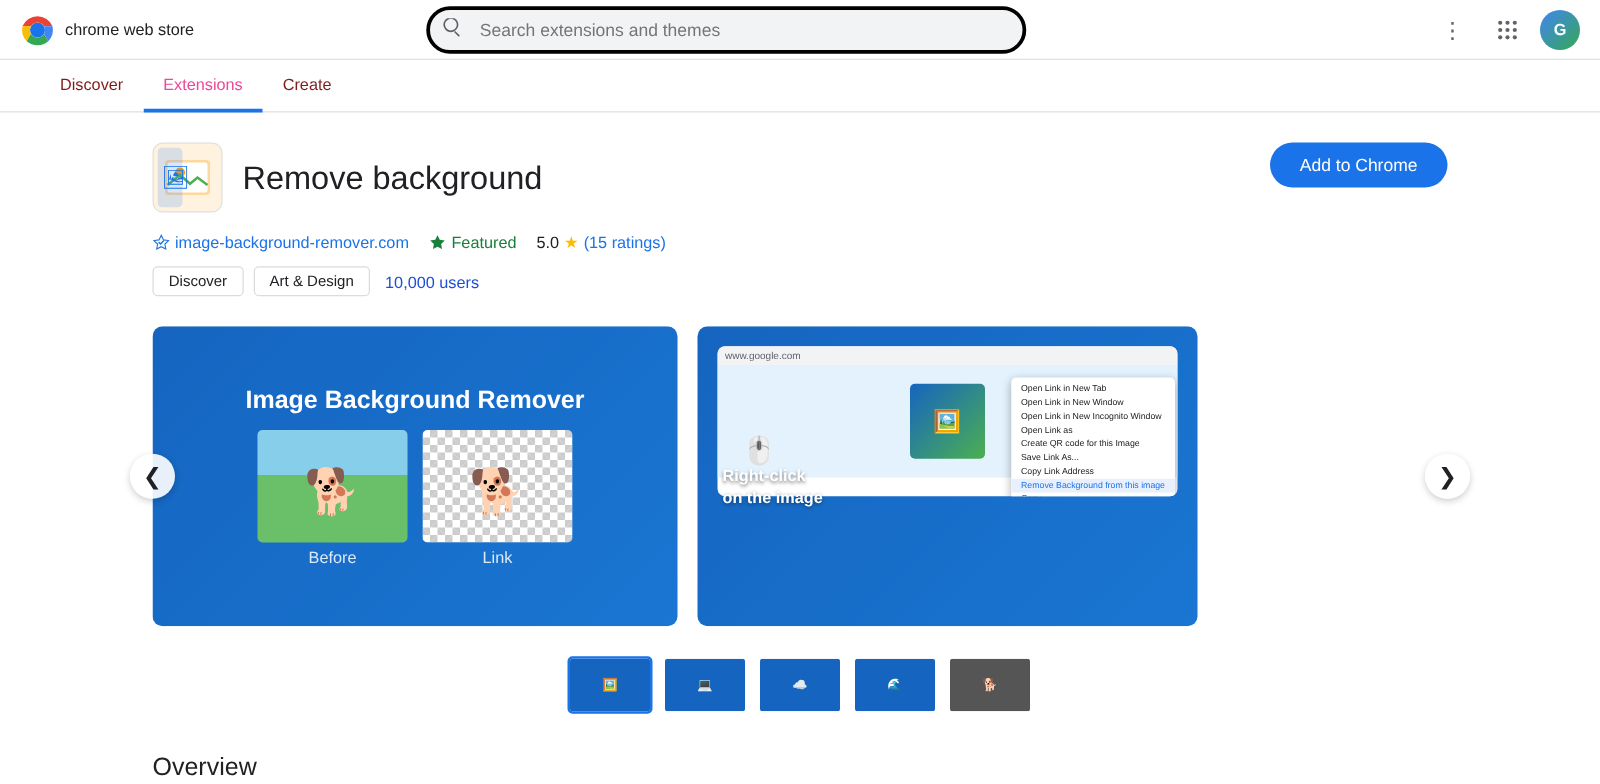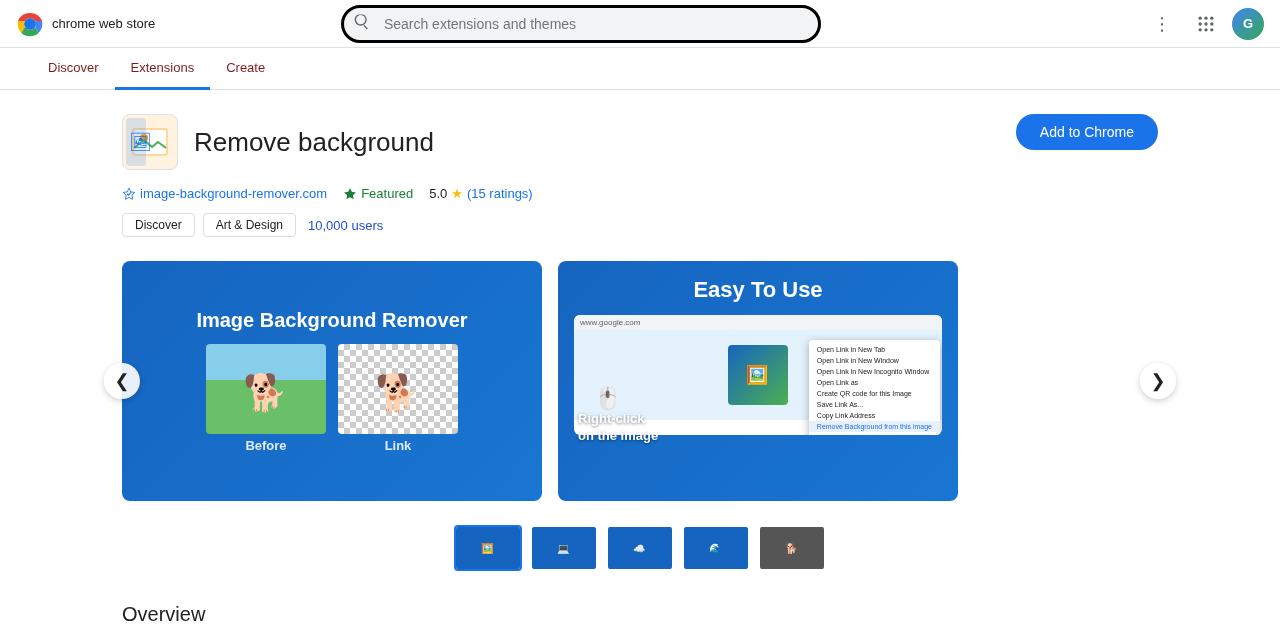--- a/index.html
+++ b/index.html
@@ -101,21 +101,21 @@
       padding: 12px 16px;
       font-size: 13px;
       color: #7f1d1d;
       cursor: pointer;
       border-bottom: 3px solid transparent;
       margin-bottom: -1px;
       text-decoration: none;
       font-weight: 500;
     }
     .nav-tab.active {
-      color: #7f1d1d;
+      color: #ec4899;
       border-bottom: 3px solid #1a73e8;
     }
 
     
     .main-content {
       max-width: 1100px;
       margin: 0 auto;
       padding: 24px 32px;
     }
 
@@ -324,21 +324,21 @@
     .ba-img {
       width: 120px;
       height: 90px;
       border-radius: 4px;
       overflow: hidden;
       position: relative;
     }
     .ba-label {
       color: rgba(255,255,255,0.85);
       font-size: 13px;
-      font-weight: 700;
+      font-weight: 400;
     }
 
     
     .dog-before {
       background: linear-gradient(180deg, #87ceeb 40%, #6abf69 40%);
       position: relative;
     }
     .dog-before::after {
       content: '🐕';
       position: absolute;
@@ -578,21 +578,20 @@
             <div class="ba-item">
               <div class="ba-img dog-after"></div>
               <span class="ba-label">Link</span>
             </div>
           </div>
         </div>
       </div>
 
       <div class="slide">
         <div class="slide-content-2">
-          <div class="slide-2-title">Easy To Use</div>
           <div class="slide-2-content">
 
             <div style="flex:1; position:relative;">
               <div class="browser-mock">
                 <div class="browser-bar">www.google.com</div>
                 <div class="browser-body" style="position:relative;">
 
                   <div style="width:60px;height:60px;background:linear-gradient(135deg,#1565c0,#4caf50);border-radius:4px;position:relative;">
                     <span style="position:absolute;top:50%;left:50%;transform:translate(-50%,-50%);font-size:18px;">🖼️</span>
                   </div>

